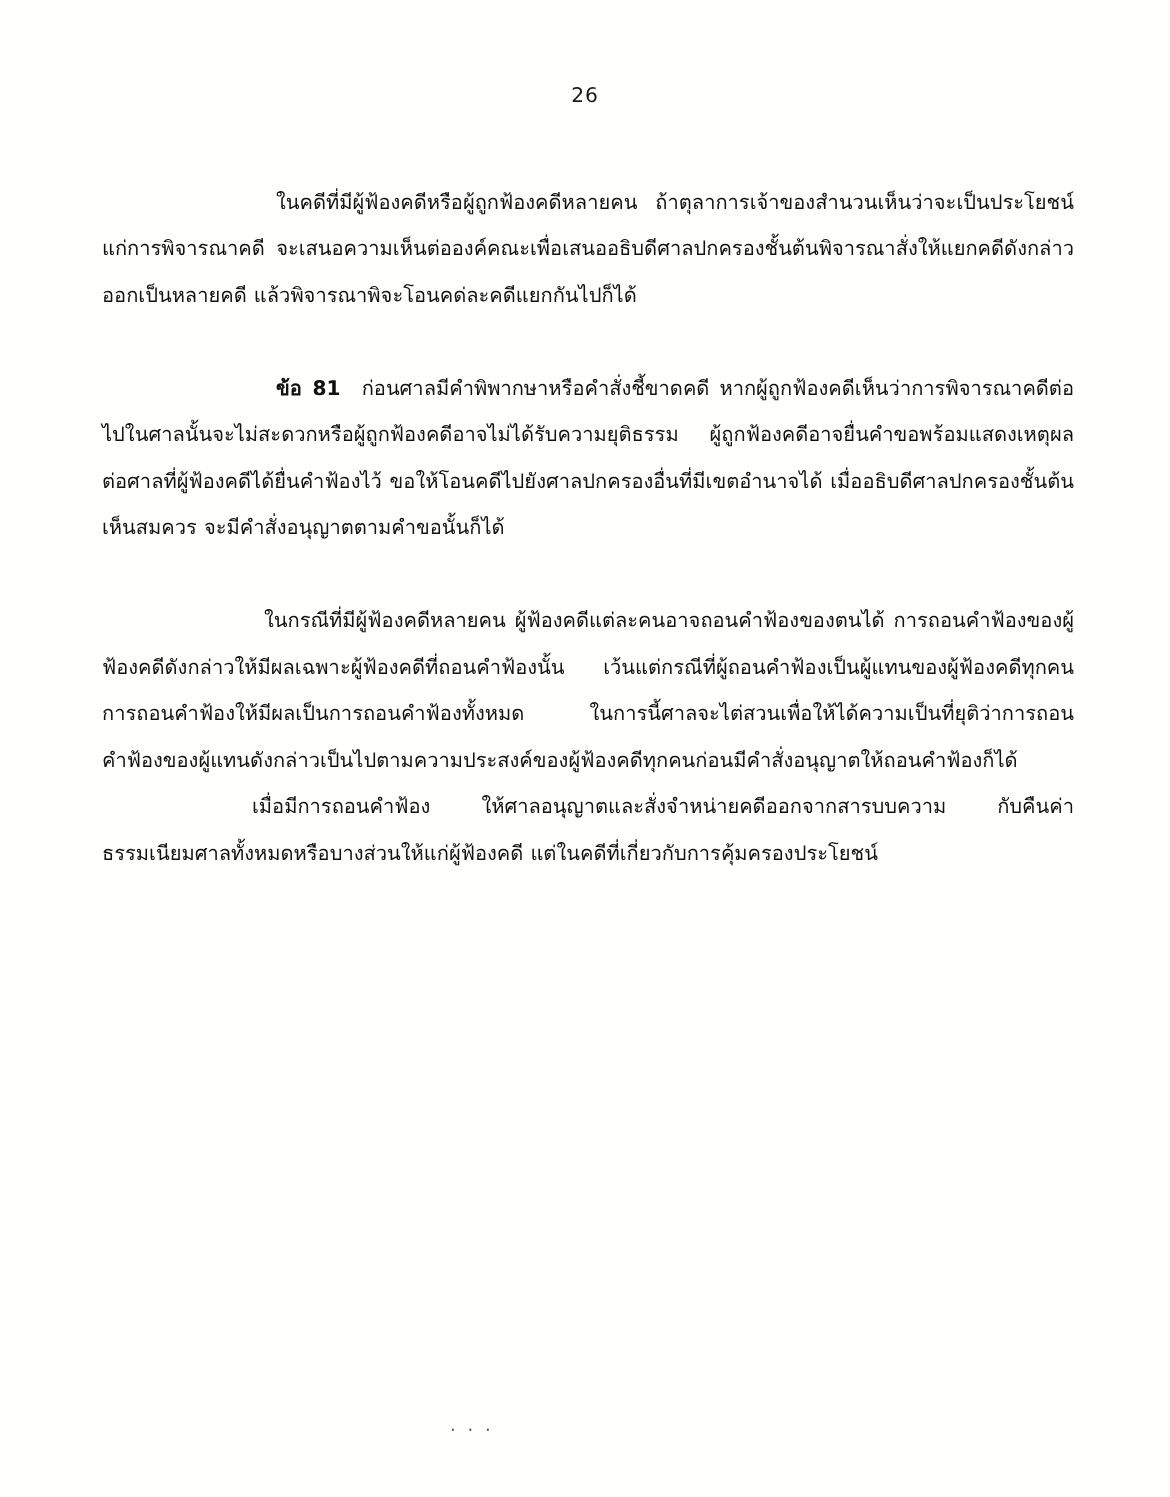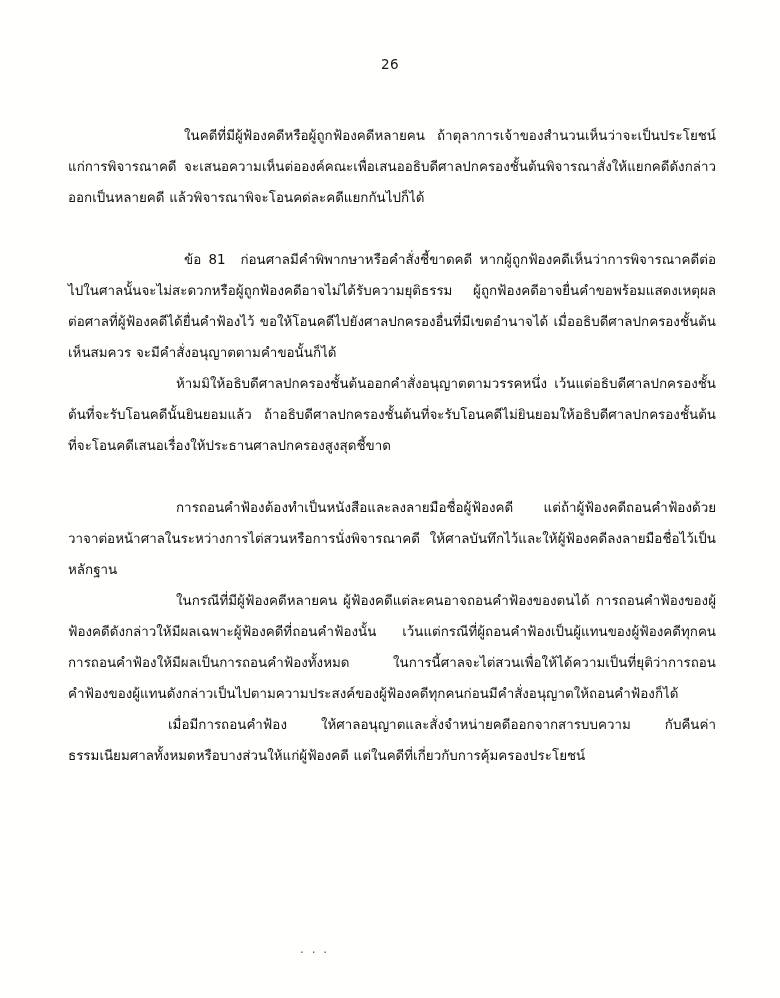--- a/index.html
+++ b/index.html
@@ -53,21 +53,21 @@
   p.indent-small {
     text-indent: 108px;
   }
   p.indent-tiny {
     text-indent: 100px;
   }
   .gap {
     height: 31px;
   }
   .section-label {
-    font-weight: normal;
+    font-weight: bold;
   }
   .dots {
     position: absolute;
     left: 300px;
     top: 946px;
     font-size: 12px;
     letter-spacing: 2px;
     color: #555;
   }
 </style>
@@ -79,27 +79,25 @@
   <div class="page-number">26</div>
 
   <div class="body-text">
 
     <p class="indent">ในคดีที่มีผู้ฟ้องคดีหรือผู้ถูกฟ้องคดีหลายคน ถ้าตุลาการเจ้าของสำนวนเห็นว่าจะเป็นประโยชน์แก่การพิจารณาคดี จะเสนอความเห็นต่อองค์คณะเพื่อเสนออธิบดีศาลปกครองชั้นต้นพิจารณาสั่งให้แยกคดีดังกล่าวออกเป็นหลายคดี แล้วพิจารณาพิจะโอนคด่ละคดีแยกกันไปก็ได้</p>
 
     <div class="gap"></div>
 
     <p class="indent"><span class="section-label">ข้อ 81&nbsp;&nbsp;</span><span>ก่อนศาลมีคำพิพากษาหรือคำสั่งชี้ขาดคดี หากผู้ถูกฟ้องคดีเห็นว่าการพิจารณาคดีต่อไปในศาลนั้นจะไม่สะดวกหรือผู้ถูกฟ้องคดีอาจไม่ได้รับความยุติธรรม ผู้ถูกฟ้องคดีอาจยื่นคำขอพร้อมแสดงเหตุผลต่อศาลที่ผู้ฟ้องคดีได้ยื่นคำฟ้องไว้ ขอให้โอนคดีไปยังศาลปกครองอื่นที่มีเขตอำนาจได้ เมื่ออธิบดีศาลปกครองชั้นต้นเห็นสมควร จะมีคำสั่งอนุญาตตามคำขอนั้นก็ได้</span></p>
 
-    <p class="indent-small">ห้ามมิให้อธิบดีศาลปกครองชั้นต้นออกคำสั่งอนุญาตตามวรรคหนึ่ง เว้นแต่อธิบดีศาลปกครองชั้นต้นที่จะรับโอนคดีนั้นยินยอมแล้ว ถ้าอธิบดีศาลปกครองชั้นต้นที่จะรับโอนคดีไม่ยินยอมให้อธิบดีศาลปกครองชั้นต้นที่จะโอนคดีเสนอเรื่องให้ประธานศาลปกครองสูงสุดชี้ขาด</p>
 
 
     <div class="gap"></div>
 
 
-    <p class="indent-small">การถอนคำฟ้องต้องทำเป็นหนังสือและลงลายมือชื่อผู้ฟ้องคดี แต่ถ้าผู้ฟ้องคดีถอนคำฟ้องด้วยวาจาต่อหน้าศาลในระหว่างการไต่สวนหรือการนั่งพิจารณาคดี ให้ศาลบันทึกไว้และให้ผู้ฟ้องคดีลงลายมือชื่อไว้เป็นหลักฐาน</p>
 
     <p class="indent-small">ในกรณีที่มีผู้ฟ้องคดีหลายคน ผู้ฟ้องคดีแต่ละคนอาจถอนคำฟ้องของตนได้ การถอนคำฟ้องของผู้ฟ้องคดีดังกล่าวให้มีผลเฉพาะผู้ฟ้องคดีที่ถอนคำฟ้องนั้น เว้นแต่กรณีที่ผู้ถอนคำฟ้องเป็นผู้แทนของผู้ฟ้องคดีทุกคน การถอนคำฟ้องให้มีผลเป็นการถอนคำฟ้องทั้งหมด ในการนี้ศาลจะไต่สวนเพื่อให้ได้ความเป็นที่ยุติว่าการถอนคำฟ้องของผู้แทนดังกล่าวเป็นไปตามความประสงค์ของผู้ฟ้องคดีทุกคนก่อนมีคำสั่งอนุญาตให้ถอนคำฟ้องก็ได้</p>
 
     <p class="indent-tiny">เมื่อมีการถอนคำฟ้อง ให้ศาลอนุญาตและสั่งจำหน่ายคดีออกจากสารบบความ กับคืนค่าธรรมเนียมศาลทั้งหมดหรือบางส่วนให้แก่ผู้ฟ้องคดี แต่ในคดีที่เกี่ยวกับการคุ้มครองประโยชน์</p>
 
   </div>
 
   <div class="dots">· · ·</div>
 
 </div>

